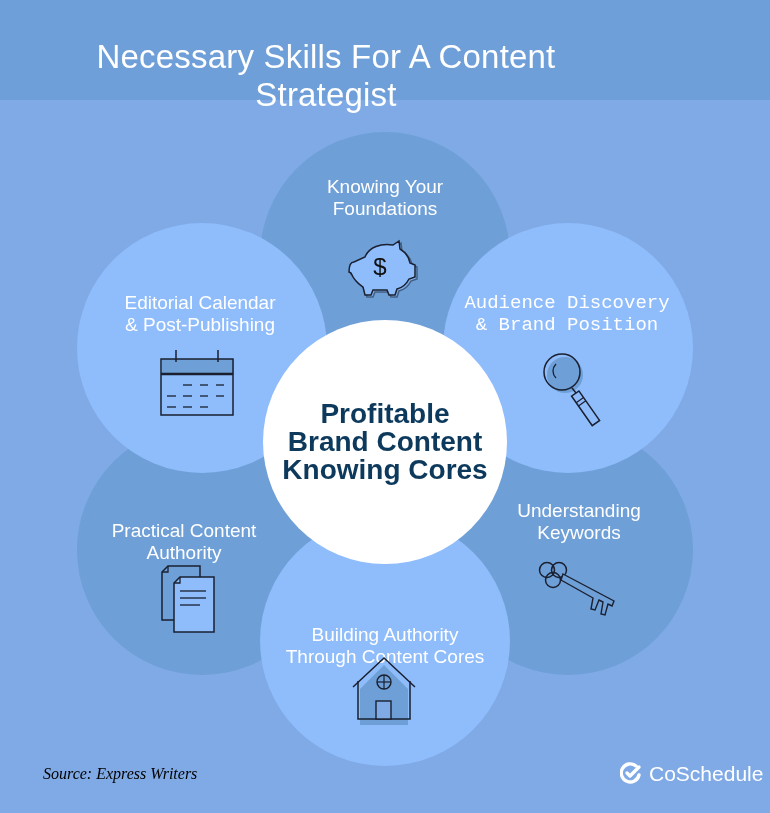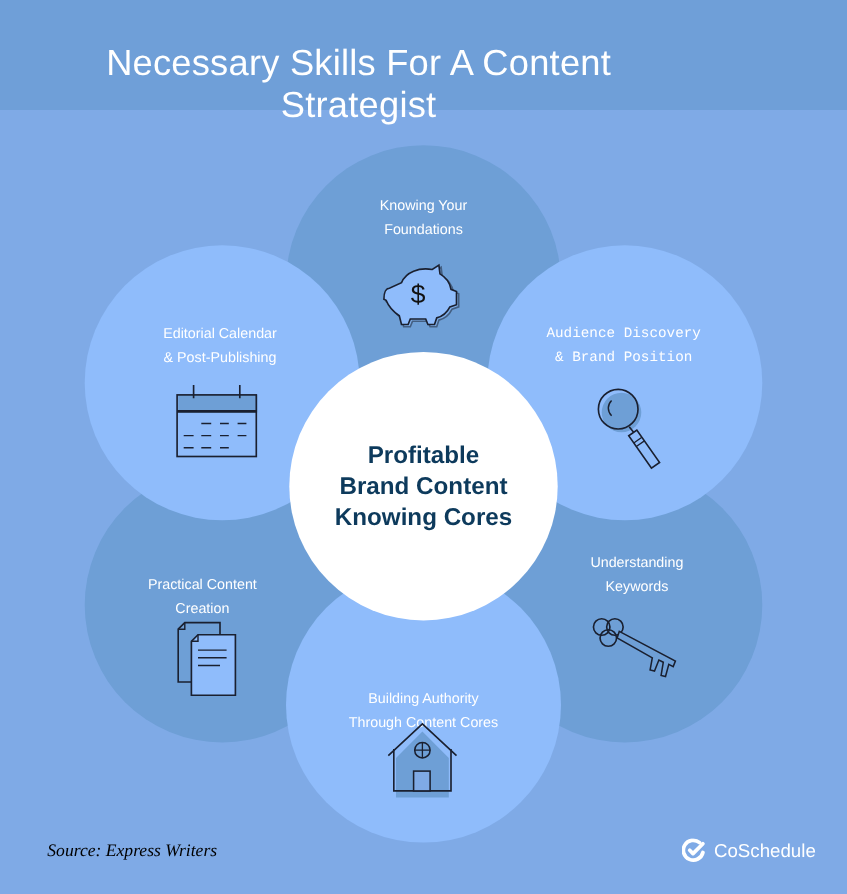--- a/index.html
+++ b/index.html
@@ -4,25 +4,25 @@
 <style>
   html, body { margin:0; padding:0; }
   body { width:770px; height:813px; overflow:hidden; background:#7faae6; font-family:"Liberation Sans", sans-serif; }
   .canvas { position:relative; width:770px; height:813px; background:#7faae6; overflow:hidden; }
   .header { position:absolute; left:0; top:0; width:770px; height:100px; background:#6f9fd8; }
   .header-title { position:absolute; left:0; width:624px; top:38px; text-align:center; color:#ffffff; font-size:33px; letter-spacing:0.2px; padding-left:28px; box-sizing:border-box; font-family:"Liberation Sans", sans-serif; }
   .circle { position:absolute; border-radius:50%; }
   .light { background:#8fbcfb; }
   .dark { background:#6e9fd6; }
   .center { background:#ffffff; }
-  .label { position:absolute; width:240px; text-align:center; color:#ffffff; font-size:13px; line-height:22px; }
+  .label { position:absolute; width:240px; text-align:center; color:#ffffff; font-size:19px; line-height:22px; }
   .icon { position:absolute; }
-  .core-title { position:absolute; left:263px; width:244px; top:400px; text-align:center; color:#0d3a5c; font-weight:bold; font-size:22px; line-height:28px; }
+  .core-title { position:absolute; left:263px; width:244px; top:400px; text-align:center; color:#0d3a5c; font-weight:bold; font-size:28px; line-height:28px; }
   .source { position:absolute; left:43px; top:765px; font-family:"Liberation Serif", serif; font-style:italic; font-size:16px; color:#000000; }
-  .brand { position:absolute; left:620px; top:762px; display:flex; align-items:flex-end; gap:7px; color:#fff; font-size:17px; }
+  .brand { position:absolute; left:620px; top:762px; display:flex; align-items:flex-start; gap:7px; color:#fff; font-size:21px; }
 </style>
 </head>
 <body>
 
 <div class="canvas">
 
   <div class="header">
     <div class="header-title">Necessary Skills For A Content Strategist</div>
   </div>
 
@@ -48,21 +48,21 @@
   <div class="label" style="left:80px; top:292px;">
     <div>Editorial Calendar</div>
     <div>&amp; Post-Publishing</div>
   </div>
   <div class="label" style="left:447px; top:292px;font-family:Liberation Mono, monospace;">
     <div>Audience Discovery</div>
     <div>&amp; Brand Position</div>
   </div>
   <div class="label" style="left:64px; top:520px;">
     <div>Practical Content</div>
-    <div>Creation</div>
+    <div>Authority</div>
   </div>
   <div class="label" style="left:459px; top:500px;">
     <div>Understanding</div>
     <div>Keywords</div>
   </div>
   <div class="label" style="left:265px; top:624px;">
     <div>Building Authority</div>
     <div>Through Content Cores</div>
   </div>
 

